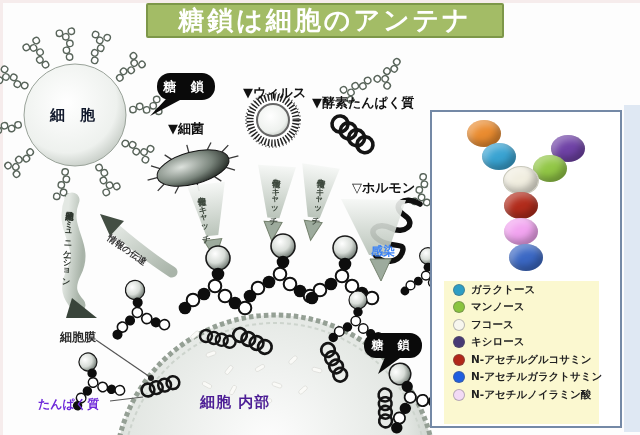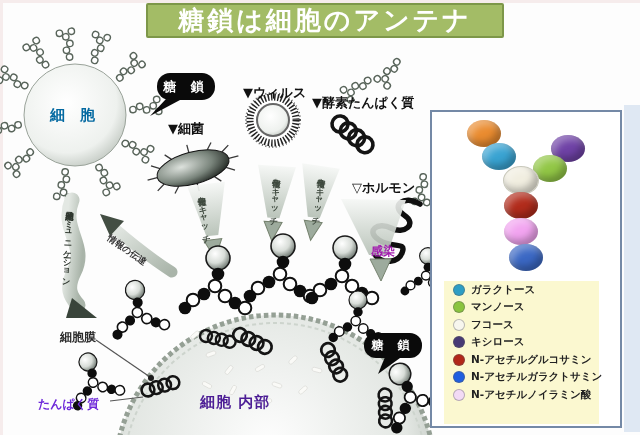--- a/index.html
+++ b/index.html
@@ -210,27 +210,27 @@
       <circle cx="151" cy="378" r="3" fill="#1a1a1a"></circle>
     </g>
     <line x1="110" y1="401" x2="143" y2="397" stroke="#555" stroke-width="1.2"></line>
 
     <g>
       <polygon points="385,357 378,374 400,358" fill="#0a0a0a"></polygon>
       <rect x="364" y="333" width="58" height="25" rx="12" fill="#0a0a0a"></rect>
     </g>
   </svg>
 
-  <div class="lbl" style="left:45px;top:106px;width:60px;text-align:center;font-size:15px;letter-spacing:5px;color:#0369a1;">細 胞</div>
+  <div class="lbl" style="left:45px;top:106px;width:60px;text-align:center;font-size:15px;letter-spacing:5px;color:#0f172a;">細 胞</div>
   <div class="badge-lbl" style="left:157px;top:73px;width:58px;height:27px;line-height:27px;">糖 鎖</div>
   <div class="lbl" style="left:168px;top:120px;font-size:13px;">▼細菌</div>
   <div class="lbl" style="left:243px;top:84px;font-size:13px;">▼ウィルス</div>
   <div class="lbl" style="left:312px;top:94px;font-size:13px;">▼酵素たんぱく質</div>
   <div class="lbl" style="left:352px;top:179px;font-size:13px;">▽ホルモン</div>
-  <div class="lbl" style="left:371px;top:243px;font-size:12px;color:#a21caf;">感染</div>
+  <div class="lbl" style="left:371px;top:243px;font-size:12px;color:#3b82f6;">感染</div>
 
   <div class="vtext" style="left:198px;top:190px;font-size:8.5px;color:#3f4a3f;transform:rotate(-7deg);">情報をキャッチ</div>
   <div class="vtext" style="left:270px;top:172px;font-size:8.5px;color:#3f4a3f;transform:rotate(4deg);">情報をキャッチ</div>
   <div class="vtext" style="left:314px;top:172px;font-size:8.5px;color:#3f4a3f;transform:rotate(8deg);">情報をキャッチ</div>
   <div class="vtext" style="left:62px;top:206px;font-size:8.3px;color:#2d352d;transform:rotate(3deg);">細胞間コミュニケーション</div>
   <div class="lbl" style="left:112px;top:232px;font-size:9px;color:#333;transform:rotate(35deg);transform-origin:left top;">情報の伝達</div>
 
   <div class="lbl" style="left:60px;top:329px;font-size:12px;color:#2a2a2a;">細胞膜</div>
   <div class="lbl" style="left:38px;top:396px;font-size:12px;color:#6d28d9;">たんぱく質</div>
   <div class="lbl" style="left:200px;top:393px;font-size:15px;color:#4c1d95;letter-spacing:1px;">細胞 内部</div>

